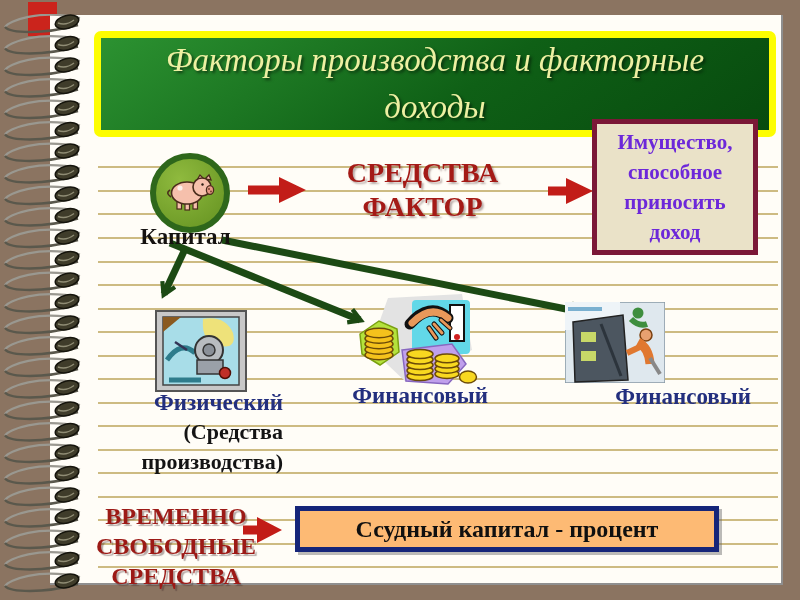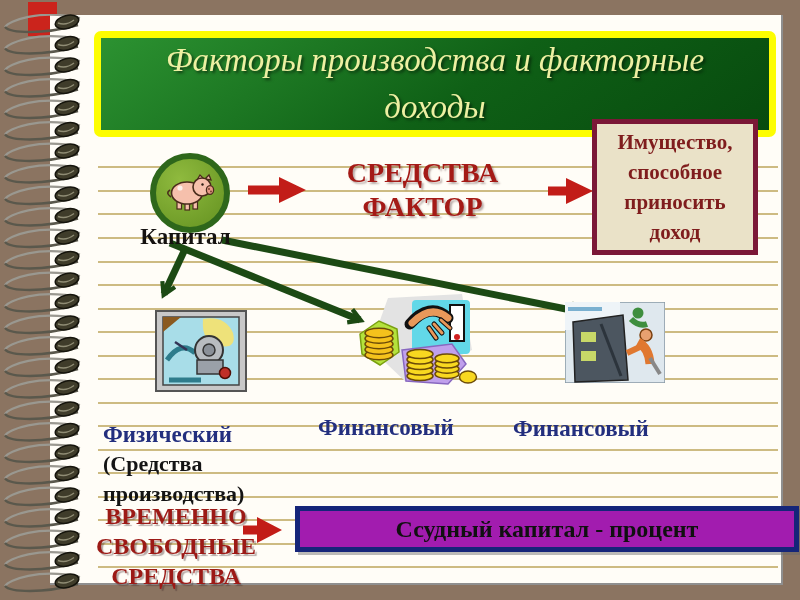--- a/index.html
+++ b/index.html
@@ -33,55 +33,55 @@
     color:#eef0a2;font-size:33px;text-align:center;line-height:1.42;
     white-space:pre-line;text-shadow:2px 2px 3px rgba(0,0,0,.55);
   }
   
   .property-box{
     left:592px;top:119px;width:166px;height:136px;box-sizing:border-box;
     background:#eae2c8;border:5px solid #7b1837;z-index:6;
     display:flex;align-items:center;justify-content:center;
   }
   .property-box .t{
-    color:#7f1d1d;font-weight:bold;font-size:21px;line-height:1.43;
+    color:#6d28d9;font-weight:bold;font-size:21px;line-height:1.43;
     text-align:center;white-space:pre-line;
   }
   
   .capital-badge{
     left:150px;top:153px;width:68px;height:68px;border-radius:50%;
     background:radial-gradient(circle at 35% 30%, #8fba3e, #6f9c28 75%);
     border:6px solid #2e671b;box-sizing:content-box;
     display:flex;align-items:center;justify-content:center;z-index:3;
   }
   .capital-label{
     left:103px;top:224px;width:165px;text-align:center;
     font-size:23px;font-weight:bold;color:#151210;z-index:3;
   }
   .keyfactor{
     left:305px;top:156px;width:235px;text-align:center;
     color:#a41a16;font-weight:bold;font-size:28px;line-height:1.22;
     white-space:pre-line;text-shadow:2px 2px 2px rgba(80,50,50,.4);
   }
   
-  .type-label{text-align:left;z-index:3;margin-top:32px;}
+  .type-label{text-align:right;z-index:3;}
   .type-label .name{color:#232f7e;font-weight:bold;font-size:23px;line-height:1.2;}
   .type-label .desc{color:#141414;font-weight:bold;font-size:22px;line-height:1.38;white-space:pre-line;}
   .lbl-phys{left:103px;top:389px;width:180px;}
   .lbl-fin{left:318px;top:382px;width:170px;}
   .lbl-inv{left:513px;top:383px;width:238px;}
   
   .free-funds{
     left:92px;top:490px;width:168px;text-align:center;
     color:#9c1a16;font-weight:bold;font-size:24px;line-height:1.24;
     white-space:pre-line;text-shadow:2px 2px 1px rgba(70,45,45,.4);margin-top:12px;
   }
   .loan-box{
-    left:295px;top:506px;width:504px;height:46px;box-sizing:border-box;
-    background:#a21caf;border:5px solid #152579;
+    left:295px;top:506px;width:424px;height:46px;box-sizing:border-box;
+    background:#fdba74;border:5px solid #152579;
     box-shadow:3px 3px 0 rgba(105,105,105,.45);
     display:flex;align-items:center;justify-content:center;z-index:3;
   }
   .loan-box .t{color:#101010;font-weight:bold;font-size:24px;}
   .img-frame{z-index:3;}
   svg{display:block;}
 </style>
 </head>
 <body>
 

